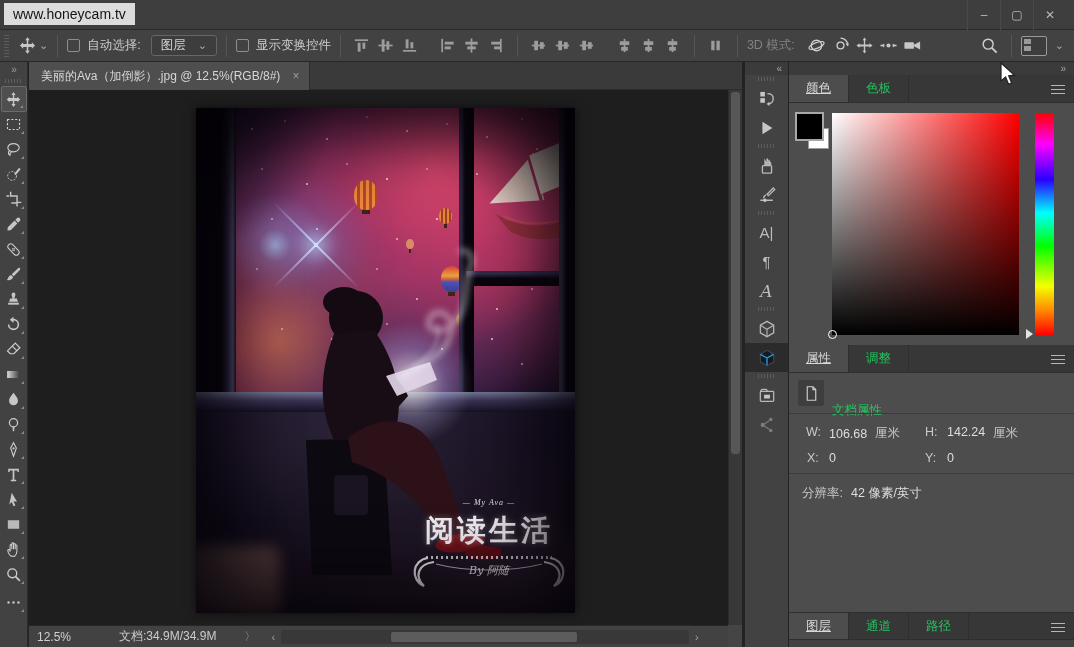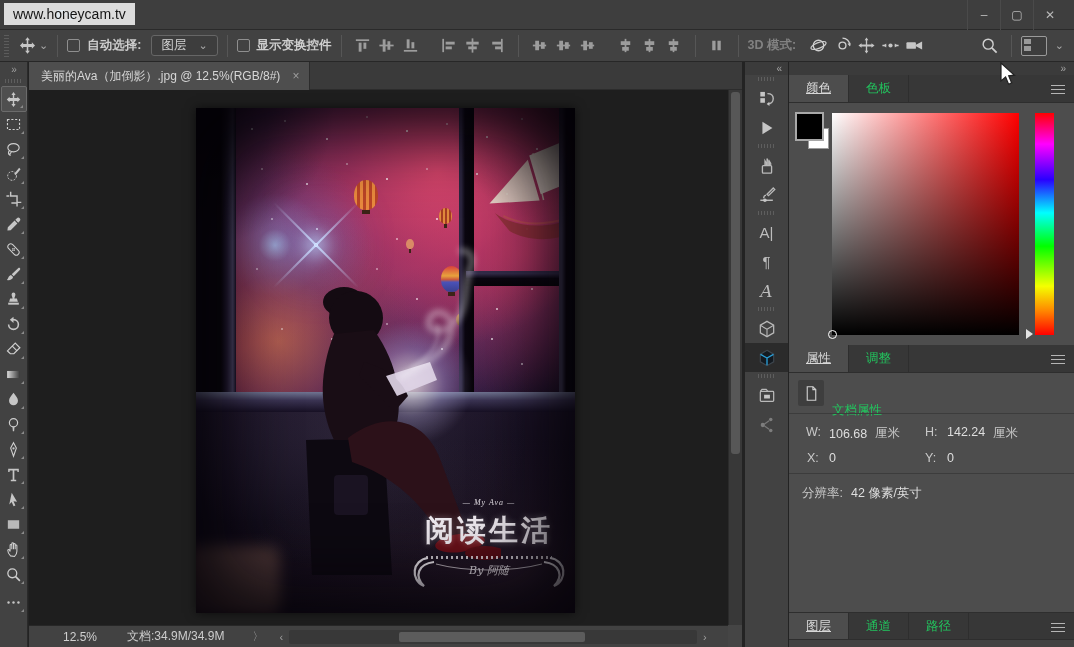--- a/index.html
+++ b/index.html
@@ -22,21 +22,21 @@
   #watermark { position:absolute; left:4px; top:3px; height:22px; padding:0 9px; background:rgba(243,243,243,.88); color:#141414; font-size:14px; line-height:22px; border-radius:0; }
   #win-controls { position:absolute; right:8px; top:0; height:30px; display:flex; }
   .win-btn { width:33px; height:30px; display:flex; align-items:center; justify-content:center; color:#b9b9b9; font-size:12px; border-left:1px solid #4a4a4a; }
 
   
   #optionsbar { position:absolute; left:0; top:30px; width:1074px; height:32px; background:#424242; border-bottom:1px solid #272727; display:flex; align-items:center; padding-left:4px; }
   .grip-v { width:5px; height:22px; margin-right:6px;
     background:repeating-linear-gradient(0deg,#5c5c5c 0 1px,transparent 1px 3px); }
   .sep { width:1px; height:22px; background:#565656; margin:0 9px; }
   .chk { width:13px; height:13px; border:1px solid #8f8f8f; border-radius:2px; background:transparent; margin-right:7px; flex:none; }
-  .opt-label { font-size:12.5px; color:#cdcdcd; white-space:nowrap;font-weight:bold; }
+  .opt-label { font-size:12.5px; color:#cdcdcd; white-space:nowrap; }
   #layer-dd { display:flex; align-items:center; gap:12px; margin-left:10px; height:21px; padding:0 9px; background:#3d3d3d; border:1px solid #666; border-radius:3px; color:#d2d2d2; font-size:12.5px; }
   .caret { font-size:11px; color:#a9a9a9; line-height:1; }
   .bar-ico { width:22px; height:22px; display:flex; align-items:center; justify-content:center; margin:0 1px; }
   .bar-ico svg { width:19px; height:19px; }
   .align-ico .ico { fill:#9c9c9c; }
   .dim { color:#828282; }
   #ws-box { width:26px; height:20px; border:1px solid #9a9a9a; border-radius:2px; position:relative; background:#3d3d3d; }
   #ws-box::before { content:""; position:absolute; left:2px; top:2px; width:7px; height:5px; background:#9a9a9a; }
   #ws-box::after { content:""; position:absolute; left:2px; top:9px; width:7px; height:5px; background:#9a9a9a; }
 
@@ -52,21 +52,21 @@
   
   #tabbar { position:absolute; left:29px; top:62px; width:713px; height:28px; background:#3a3a3a; border-bottom:1px solid #2c2c2c; display:flex; }
   #doc-tab { height:28px; padding:0 10px 0 12px; background:#4e4e4e; display:flex; align-items:center; gap:12px; font-size:12px; color:#d6d6d6; border-right:1px solid #2c2c2c; }
   #doc-tab .close { color:#9d9d9d; font-size:12px; }
   #canvas { position:absolute; left:29px; top:90px; width:699px; height:535px; background:#1e1e1e; overflow:hidden; }
   #vscroll { position:absolute; left:728px; top:90px; width:14px; height:535px; background:#383838; border-left:1px solid #2b2b2b; }
   #vscroll .thumb { position:absolute; left:2px; right:2px; top:2px; height:362px; background:#575757; border-radius:3px; }
 
   
   #statusbar { position:absolute; left:29px; top:625px; width:713px; height:22px; background:#424242; border-top:1px solid #272727; display:flex; align-items:center; font-size:12px; }
-  #status-zoom { margin-left:16px; width:52px; color:#d0d0d0;text-align:right; }
+  #status-zoom { margin-left:8px; width:52px; color:#d0d0d0; }
   #status-doc { margin-left:30px; color:#cdcdcd; }
   #status-pop { margin-left:28px; color:#9f9f9f; font-size:11px; }
   #hscroll-left { margin-left:16px; color:#9f9f9f; font-size:11px; }
   #hscroll { position:relative; margin-left:6px; width:408px; height:14px; background:#383838; border-radius:2px; }
   #hscroll .thumb { position:absolute; left:110px; top:2px; width:186px; height:10px; background:#5c5c5c; border-radius:2px; }
   #hscroll-right { margin-left:6px; color:#9f9f9f; font-size:11px; }
   #scroll-corner { position:absolute; left:728px; top:625px; width:14px; height:22px; background:#454545; }
 
   
   #dock { position:absolute; left:745px; top:62px; width:43px; height:585px; background:#424242; }

